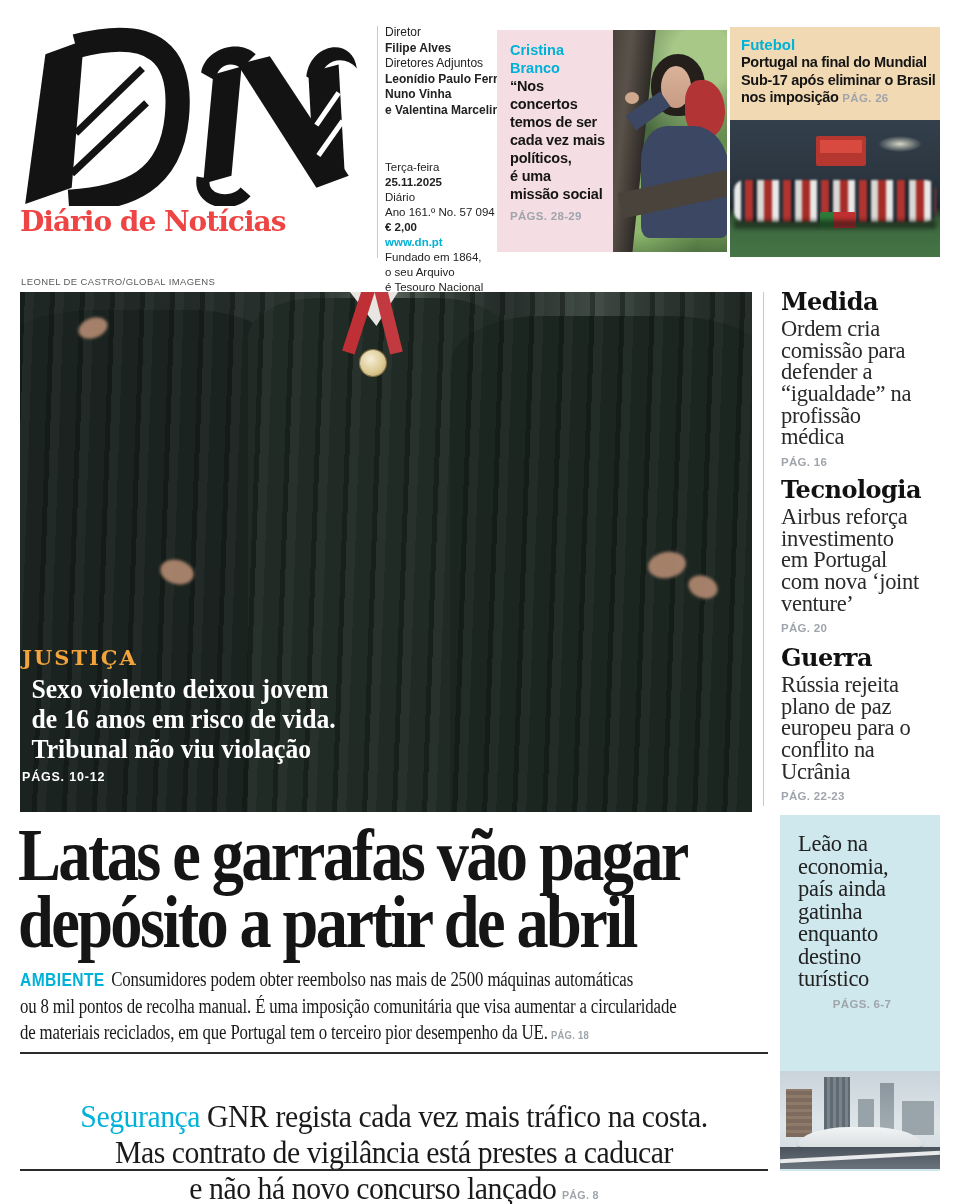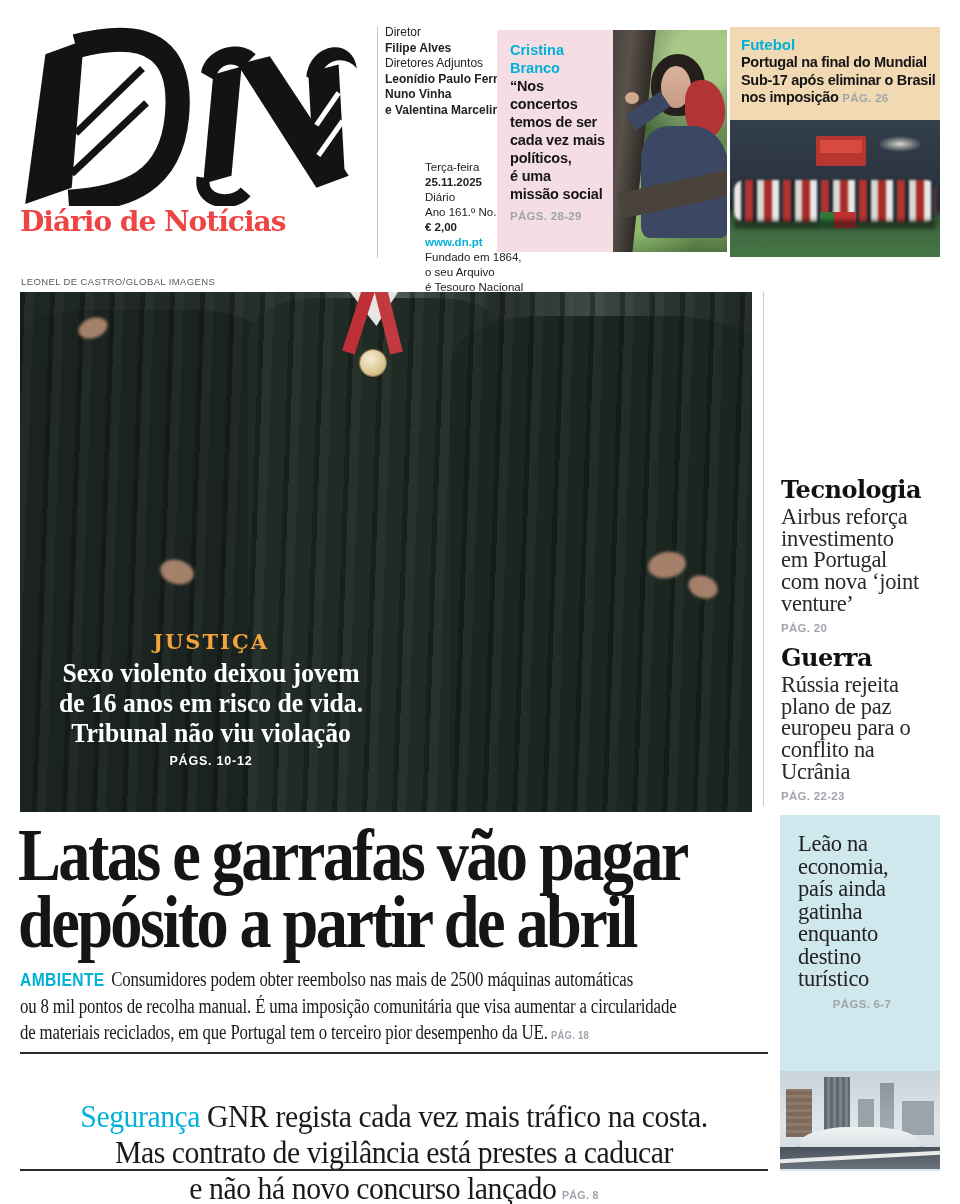--- a/index.html
+++ b/index.html
@@ -7,21 +7,21 @@
         font-family:"Liberation Sans",sans-serif;color:#1a1a1a;}
   .abs{position:absolute;}
   .sr{position:absolute;width:1px;height:1px;overflow:hidden;clip:rect(0 0 0 0);}
 
   
   .logo-box{left:22px;top:24px;width:336px;height:182px;}
   .wordmark{left:20px;top:205px;font-family:"DejaVu Serif",serif;font-weight:bold;
             font-size:28px;letter-spacing:-1px;color:#ef4444;white-space:nowrap;}
   .vdiv{left:377px;top:26px;width:1px;height:232px;background:#c9c9c9;}
   .staff{left:385px;top:25px;font-size:12px;line-height:1.3;color:#222;}
-  .edition{left:385px;top:160px;font-size:11.5px;line-height:1.3;color:#222;margin-left:40px;}
+  .edition{left:385px;top:160px;font-size:11.5px;line-height:1.3;color:#222;}
   .b{font-weight:bold;}
   .cyan{color:#00b1d8;}
 
   
   .t-cristina{left:497px;top:30px;width:230px;height:222px;background:#f4dde3;}
   .t-cristina .txt{position:absolute;left:13px;top:12px;width:104px;}
   .kick-cyan{color:#00b1d8;font-weight:bold;font-size:14.5px;line-height:1.24;}
   .quote{font-weight:bold;font-size:14.5px;line-height:1.24;color:#151515;letter-spacing:-0.2px;}
   .pg{font-weight:bold;font-size:11.5px;color:#9fa5ab;letter-spacing:0.3px;}
   .t-cristina .pg{margin-top:6px;}
@@ -72,21 +72,21 @@
   .mp-rib.l{left:332px;top:-4px;transform:rotate(18deg);}
   .mp-rib.r{left:362px;top:-4px;transform:rotate(-14deg);background:#c23a40;}
   .mp-medal{position:absolute;left:340px;top:58px;width:26px;height:26px;border-radius:50%;
       background:radial-gradient(circle at 40% 35%,#f5edd6 0%,#ddcb96 55%,#b99f62 100%);
       box-shadow:0 0 0 1px #8a7443;}
   .hand{position:absolute;background:#b18870;border-radius:50%;filter:blur(1.5px);opacity:0.92;}
   .h1{left:58px;top:26px;width:30px;height:20px;transform:rotate(-20deg);}
   .h2{left:140px;top:268px;width:34px;height:24px;transform:rotate(15deg);}
   .h3{left:628px;top:260px;width:38px;height:26px;transform:rotate(-10deg);}
   .h4{left:668px;top:284px;width:30px;height:22px;transform:rotate(20deg);}
-  .photo-caption{position:absolute;left:2px;top:337px;width:378px;text-align:center;}
+  .photo-caption{position:absolute;left:2px;top:353px;width:378px;text-align:left;}
   .justica{font-family:"DejaVu Serif",serif;font-weight:bold;font-size:21px;color:#f2a33c;letter-spacing:2px;margin-bottom:4px;}
   .cap-line{font-family:"Liberation Serif",serif;font-weight:bold;font-size:27px;color:#fff;
       line-height:1.12;white-space:nowrap;transform:scaleX(0.95);transform-origin:center;}
   .cap-pg{margin-top:5px;font-weight:bold;font-size:12.5px;color:#fff;letter-spacing:0.8px;}
 
   
   .side-rule{left:763px;top:292px;width:1px;height:514px;background:#c9c9c9;}
   .side-item{left:781px;width:152px;}
   .si0{top:289px;} .si1{top:477px;} .si2{top:645px;}
   .side-kick{font-family:"DejaVu Serif",serif;font-weight:bold;font-size:24px;line-height:1.05;color:#111;margin-bottom:4px;letter-spacing:-0.5px;}
@@ -251,20 +251,25 @@
       <div class="justica">JUSTIÇA</div>
       <div class="cap-line">Sexo violento deixou jovem</div>
       <div class="cap-line">de 16 anos em risco de vida.</div>
       <div class="cap-line">Tribunal não viu violação</div>
       <div class="cap-pg">PÁGS. 10-12</div>
     </div>
   </div>
 
   <div class="abs side-rule"></div>
 
+  <div class="abs side-item si0">
+    <div class="side-kick">Medida</div>
+    <div class="side-head">Ordem cria comissão para defender a “igualdade” na profissão médica</div>
+    <div class="pg side-pg">PÁG. 16</div>
+  </div>
   <div class="abs side-item si1">
     <div class="side-kick">Tecnologia</div>
     <div class="side-head">Airbus reforça investimento em Portugal com nova ‘joint venture’</div>
     <div class="pg side-pg">PÁG. 20</div>
   </div>
   <div class="abs side-item si2">
     <div class="side-kick">Guerra</div>
     <div class="side-head">Rússia rejeita plano de paz europeu para o conflito na Ucrânia</div>
     <div class="pg side-pg">PÁG. 22-23</div>
   </div>

